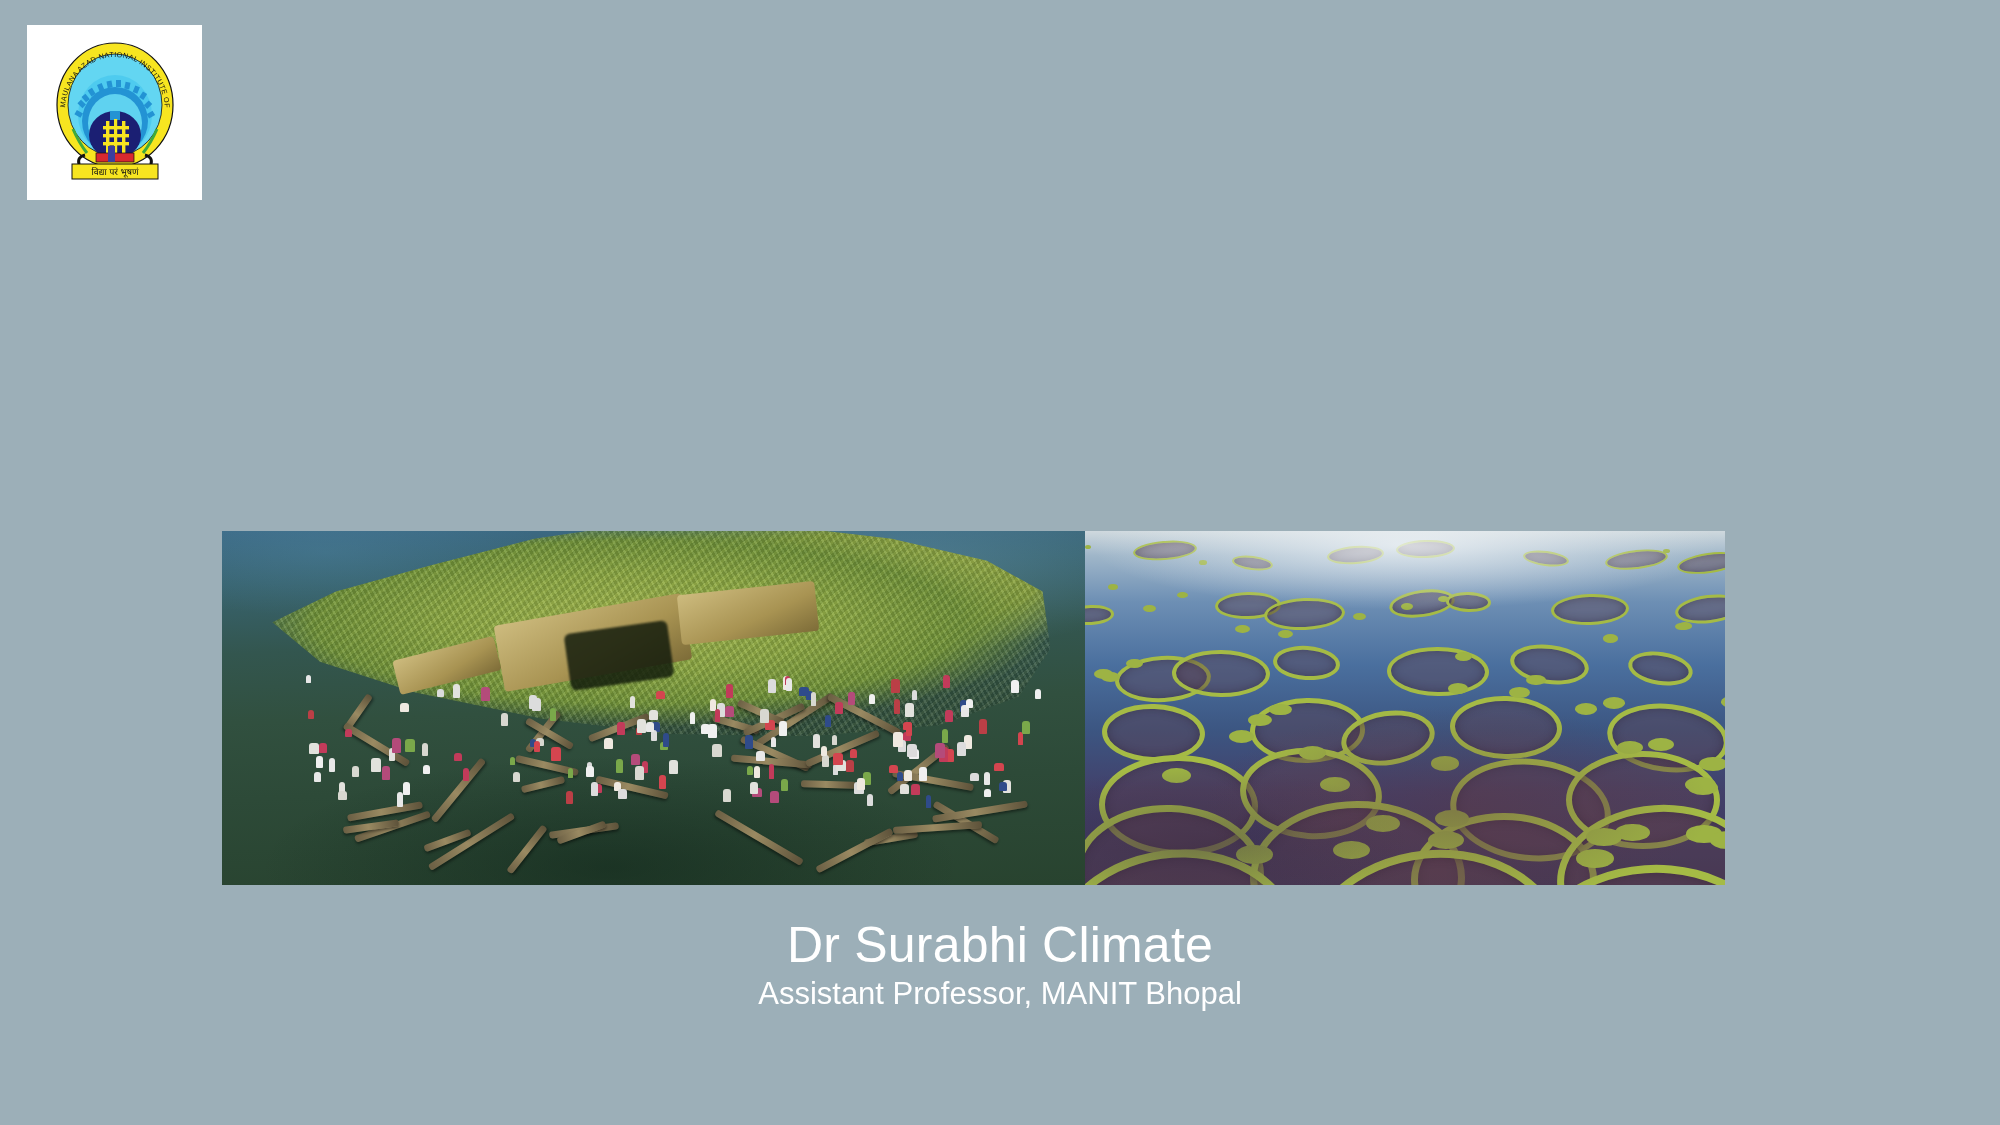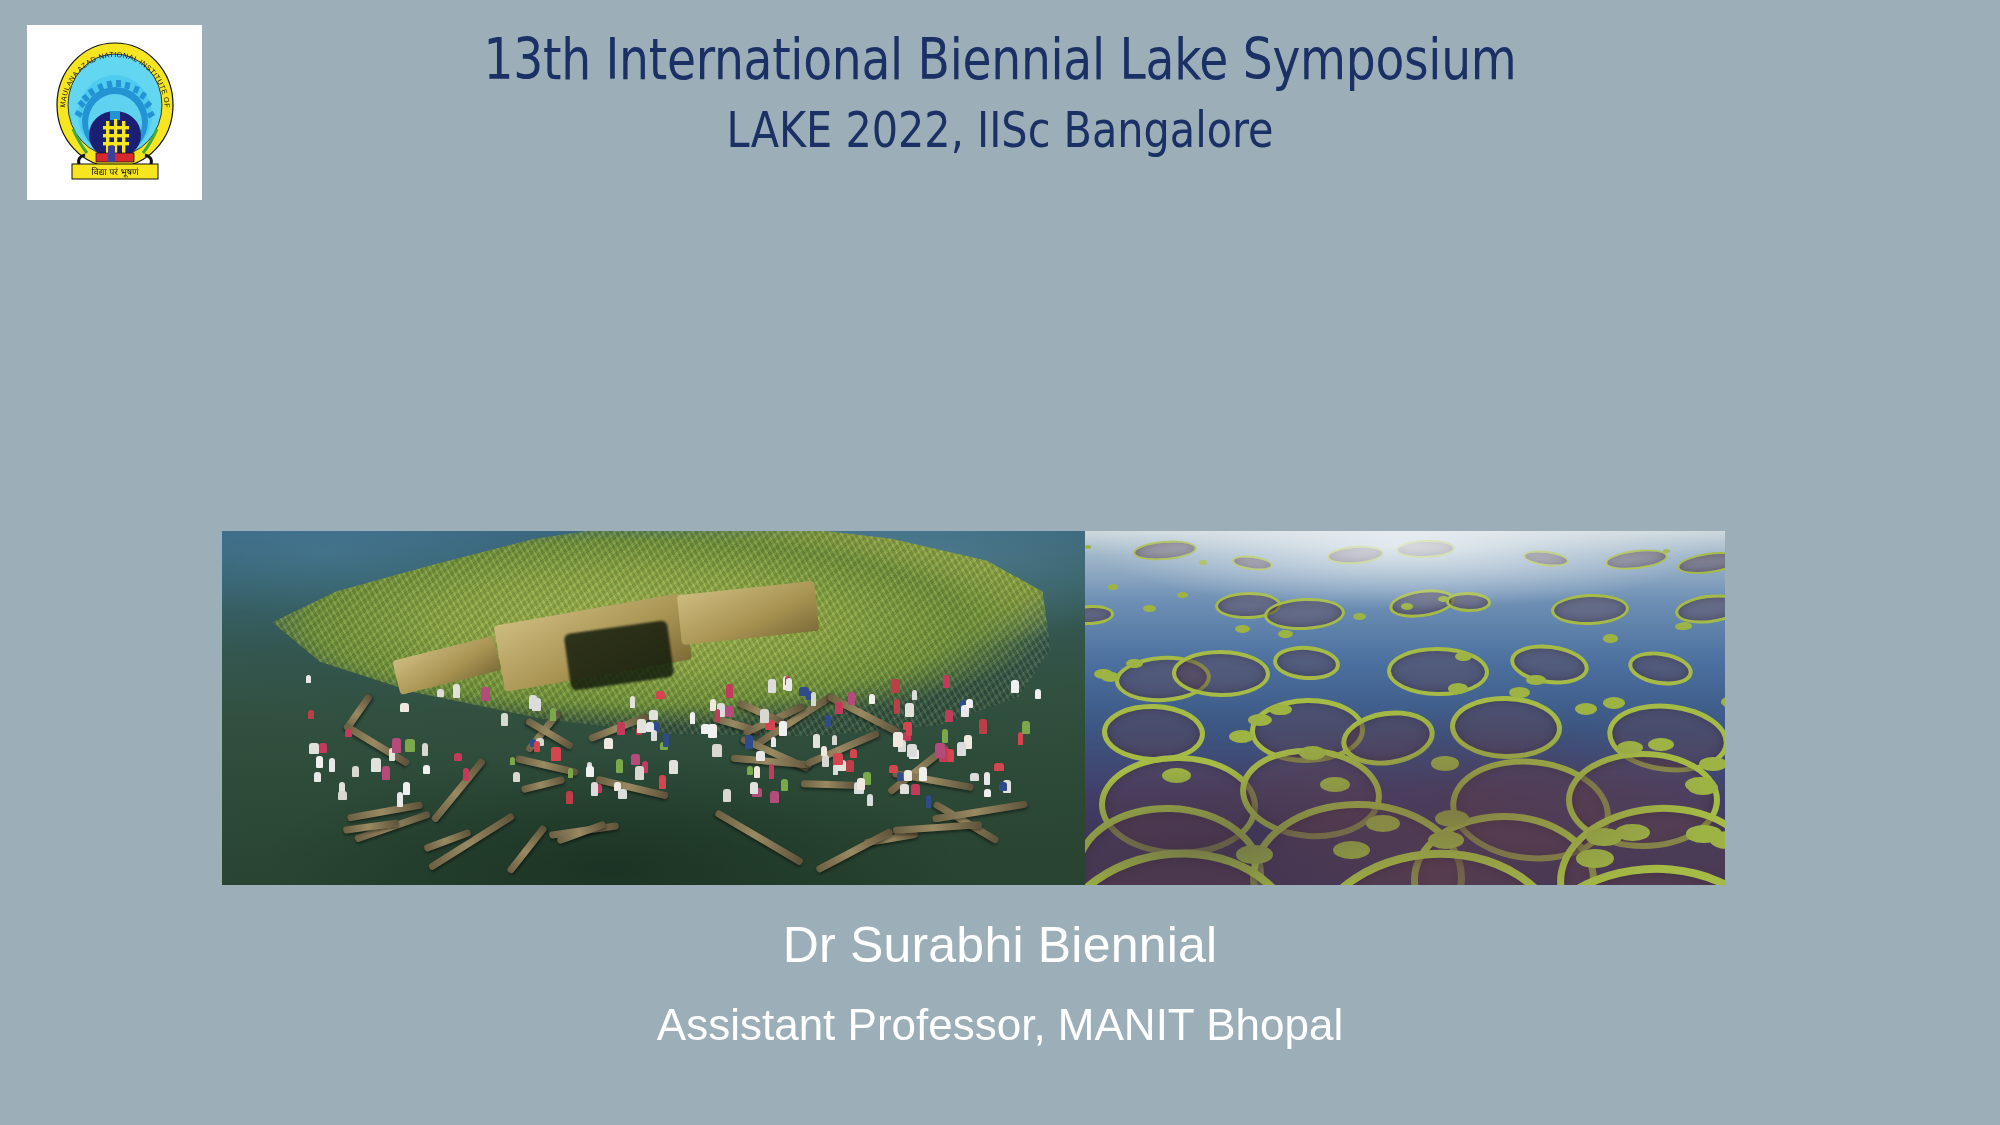--- a/index.html
+++ b/index.html
@@ -223,22 +223,21 @@
     text-align: center;
     color: #ffffff;
   }
   .presenter-name {
     font-size: 50px;
     font-weight: 400;
     line-height: 1.2;
     letter-spacing: 0.2px;
   }
   .presenter-role {
-    margin-top: 24px;
-    font-size: 44px;
+    font-size: 31px;
     font-weight: 400;
     line-height: 1.2;
   }
 </style>
 </head>
 <body>
 
 <div class="slide">
 
   <div class="logo-box">
@@ -294,24 +293,20 @@
       <path d="M122 96 q-6 14 -14 24" stroke="#3faa3c" stroke-width="3" fill="none"></path>
 
       <path d="M50 122 q-8 2 -6 9 q2 6 9 4" stroke="#111" stroke-width="3" fill="none"></path>
       <path d="M110 122 q8 2 6 9 q-2 6 -9 4" stroke="#111" stroke-width="3" fill="none"></path>
 
       <rect x="37" y="131" width="86" height="15" fill="#f7e520" stroke="#111" stroke-width="1"></rect>
       <text x="80" y="142" font-size="9" text-anchor="middle" fill="#111" font-family="Liberation Sans, sans-serif">विद्या परं भूषणं</text>
     </svg>
   </div>
 
-  <div class="conf-header">
-    <div class="conf-line1">13th International Biennial Lake Symposium</div>
-    <div class="conf-line2">LAKE 2022, IISc Bangalore</div>
-  </div>
 
 
   <div class="photo-strip">
 
     <div class="photo photo-left">
       <div class="lake-bg"></div>
       <div class="lake-sheen"></div>
       <div class="island"></div>
       <div class="island-texture"></div>
       <div class="thatch-roof roof1"></div>
@@ -593,17 +588,17 @@
           <div class="blob" style="left: 80.9323%; top: 29.1853%; width: 15.3076px; height: 8.38005px;"></div>
           <div class="blob" style="left: 76.7407%; top: 89.7758%; width: 37.6998px; height: 18.9175px;"></div>
           <div class="blob" style="left: 57.8263%; top: 34.1981%; width: 17.1602px; height: 9.25184px;"></div>
           <div class="blob" style="left: 14.3475%; top: 17.1933%; width: 10.8758px; height: 6.29449px;"></div>
         </div>
       <div class="phumdi-haze"></div>
     </div>
   </div>
 
   <div class="presenter">
-    <div class="presenter-name">Dr Surabhi Biennial</div>
+    <div class="presenter-name">Dr Surabhi Climate</div>
     <div class="presenter-role">Assistant Professor, MANIT Bhopal</div>
   </div>
 
 </div>
 
 </body></html>

